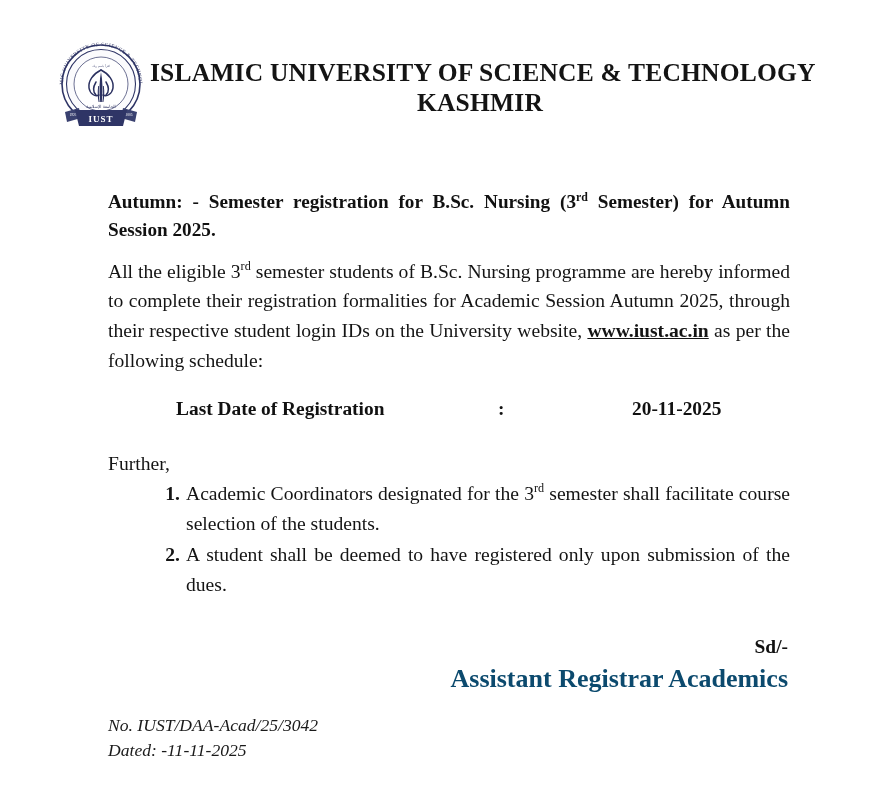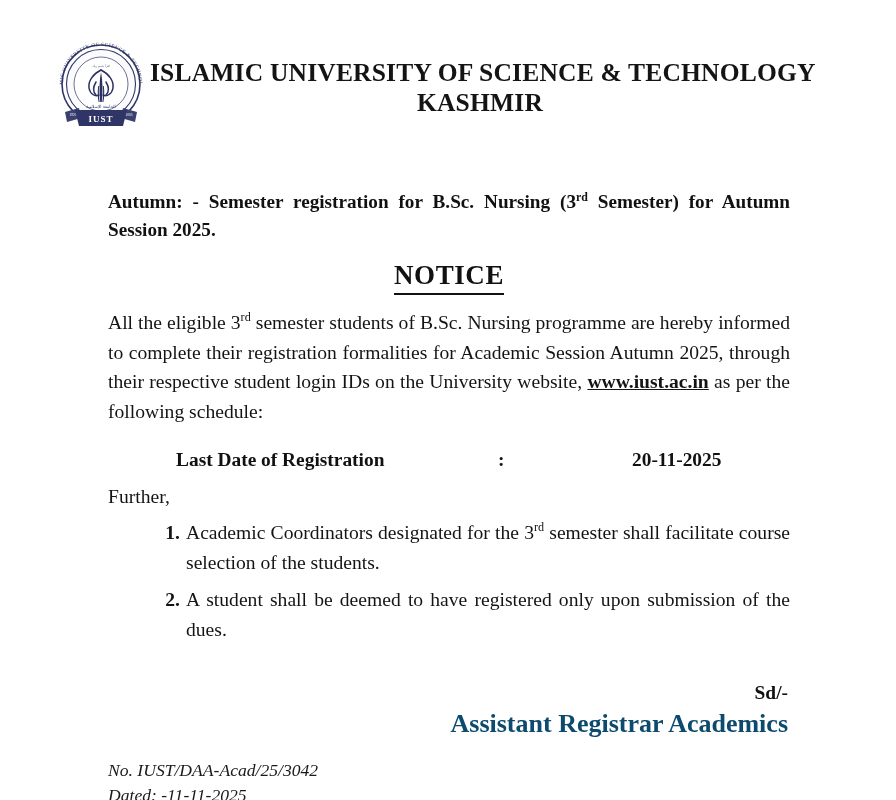--- a/index.html
+++ b/index.html
@@ -130,41 +130,41 @@
     padding: 0;
     color: #111111;
     white-space: nowrap;
   }
   .sch-label { width: 322px; }
   .sch-colon { width: 134px; text-align: left; }
   .sch-value { text-align: left; }
 
   
   .further {
-    margin-top: 8px;
+    margin-top: 26px;
     font-size: 19.6px;
     line-height: 1.5;
     color: #141414;
   }
   ol.points {
     margin: 0;
     padding: 0 0 0 52px;
     list-style: none;
     counter-reset: pt;
   }
   ol.points > li {
     counter-increment: pt;
     position: relative;
     font-size: 19.6px;
     line-height: 1.52;
     text-align: justify;
     text-justify: inter-word;
     color: #141414;
     padding-left: 26px;
-    margin-top: 7px;
+    margin-top: 1px;
   }
   ol.points > li::before {
     content: counter(pt) ".";
     position: absolute;
     left: 0;
     top: 0;
     font-weight: bold;
     width: 20px;
     text-align: right;
   }
@@ -252,23 +252,20 @@
       <div class="univ-city">KASHMIR</div>
     </div>
   </div>
 
   <div class="content">
 
     <div class="subject">
       <b>Autumn: -</b><span> Semester registration for B.Sc. Nursing (3</span><sup class="ord">rd</sup><span> Semester) for Autumn Session 2025.</span>
     </div>
 
-    <div class="notice-wrap">
-      <span class="notice">NOTICE</span>
-    </div>
 
     <p class="para"><span>All the eligible 3</span><sup class="ord">rd</sup><span> semester students of B.Sc. Nursing programme are hereby informed to complete their registration formalities for Academic Session Autumn 2025, through their respective student login IDs on the University website, </span><b>www.iust.ac.in</b><span> as per the following schedule:</span></p>
 
     <table class="schedule">
       <tbody>
         <tr>
           <td class="sch-label">Last Date of Registration</td>
           <td class="sch-colon">:</td>
           <td class="sch-value">20-11-2025</td>
         </tr>

